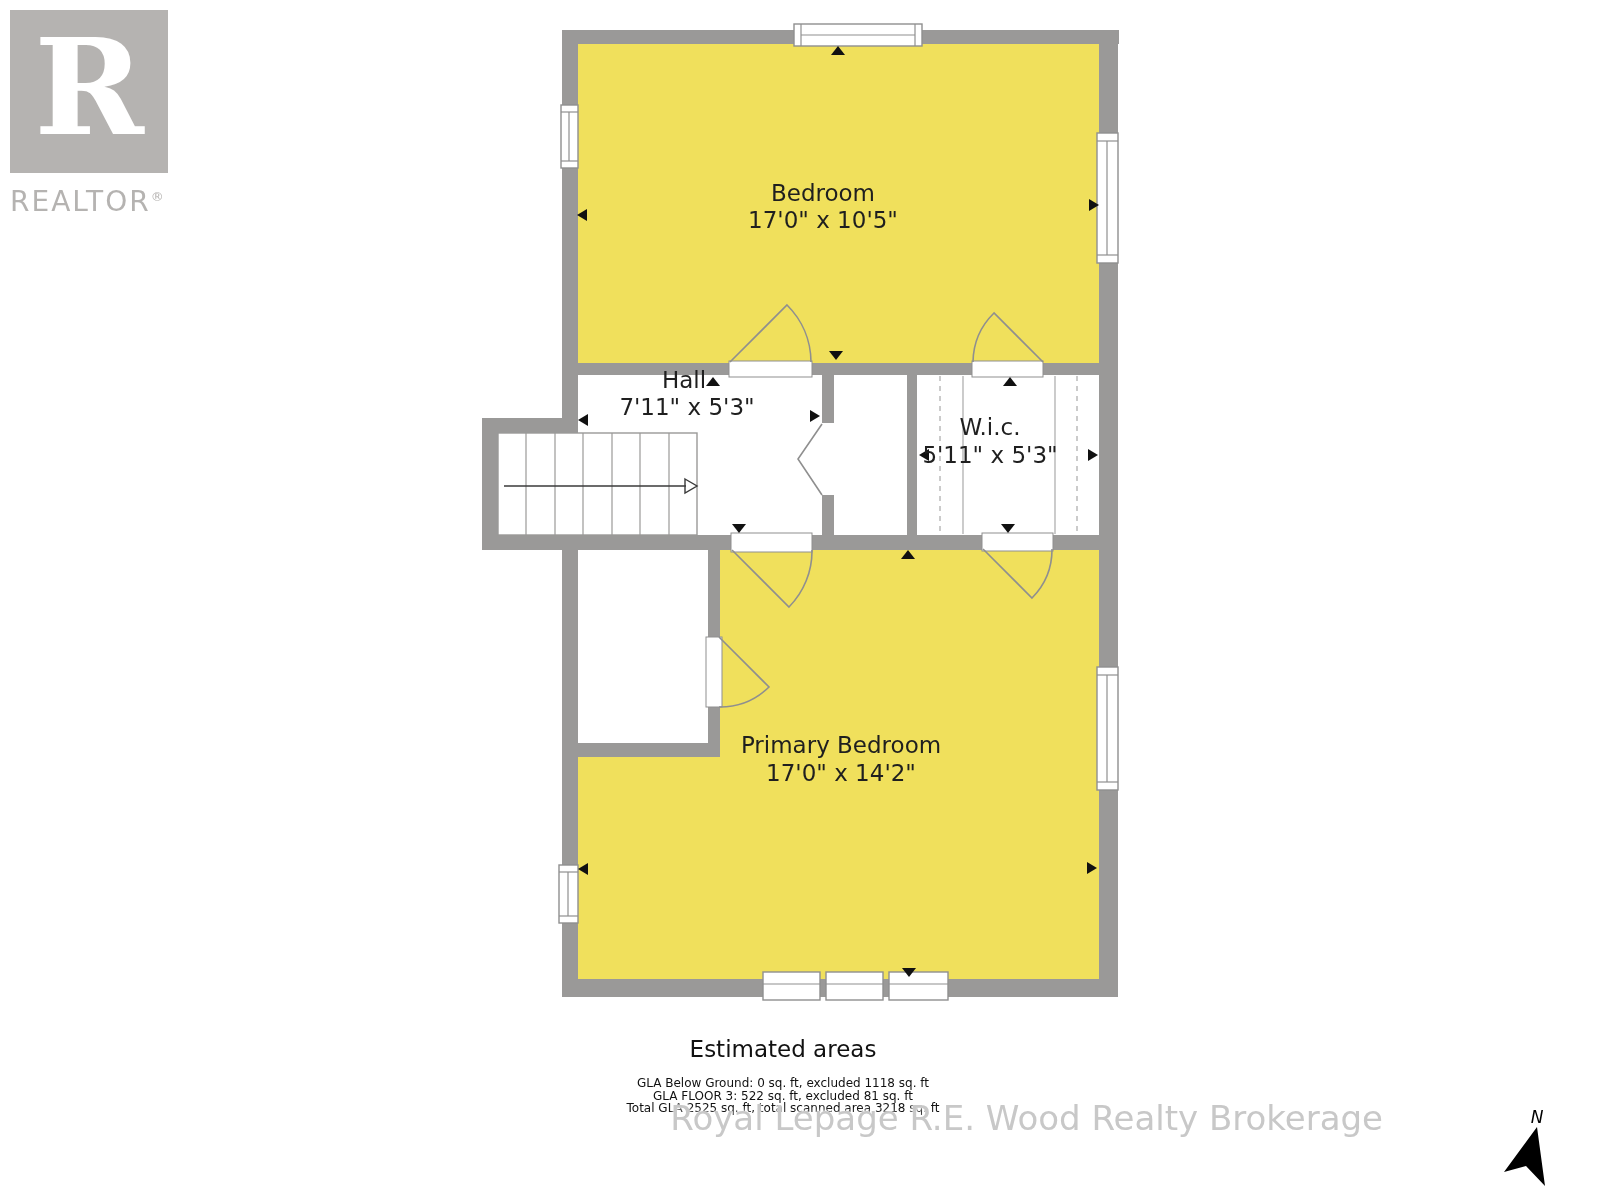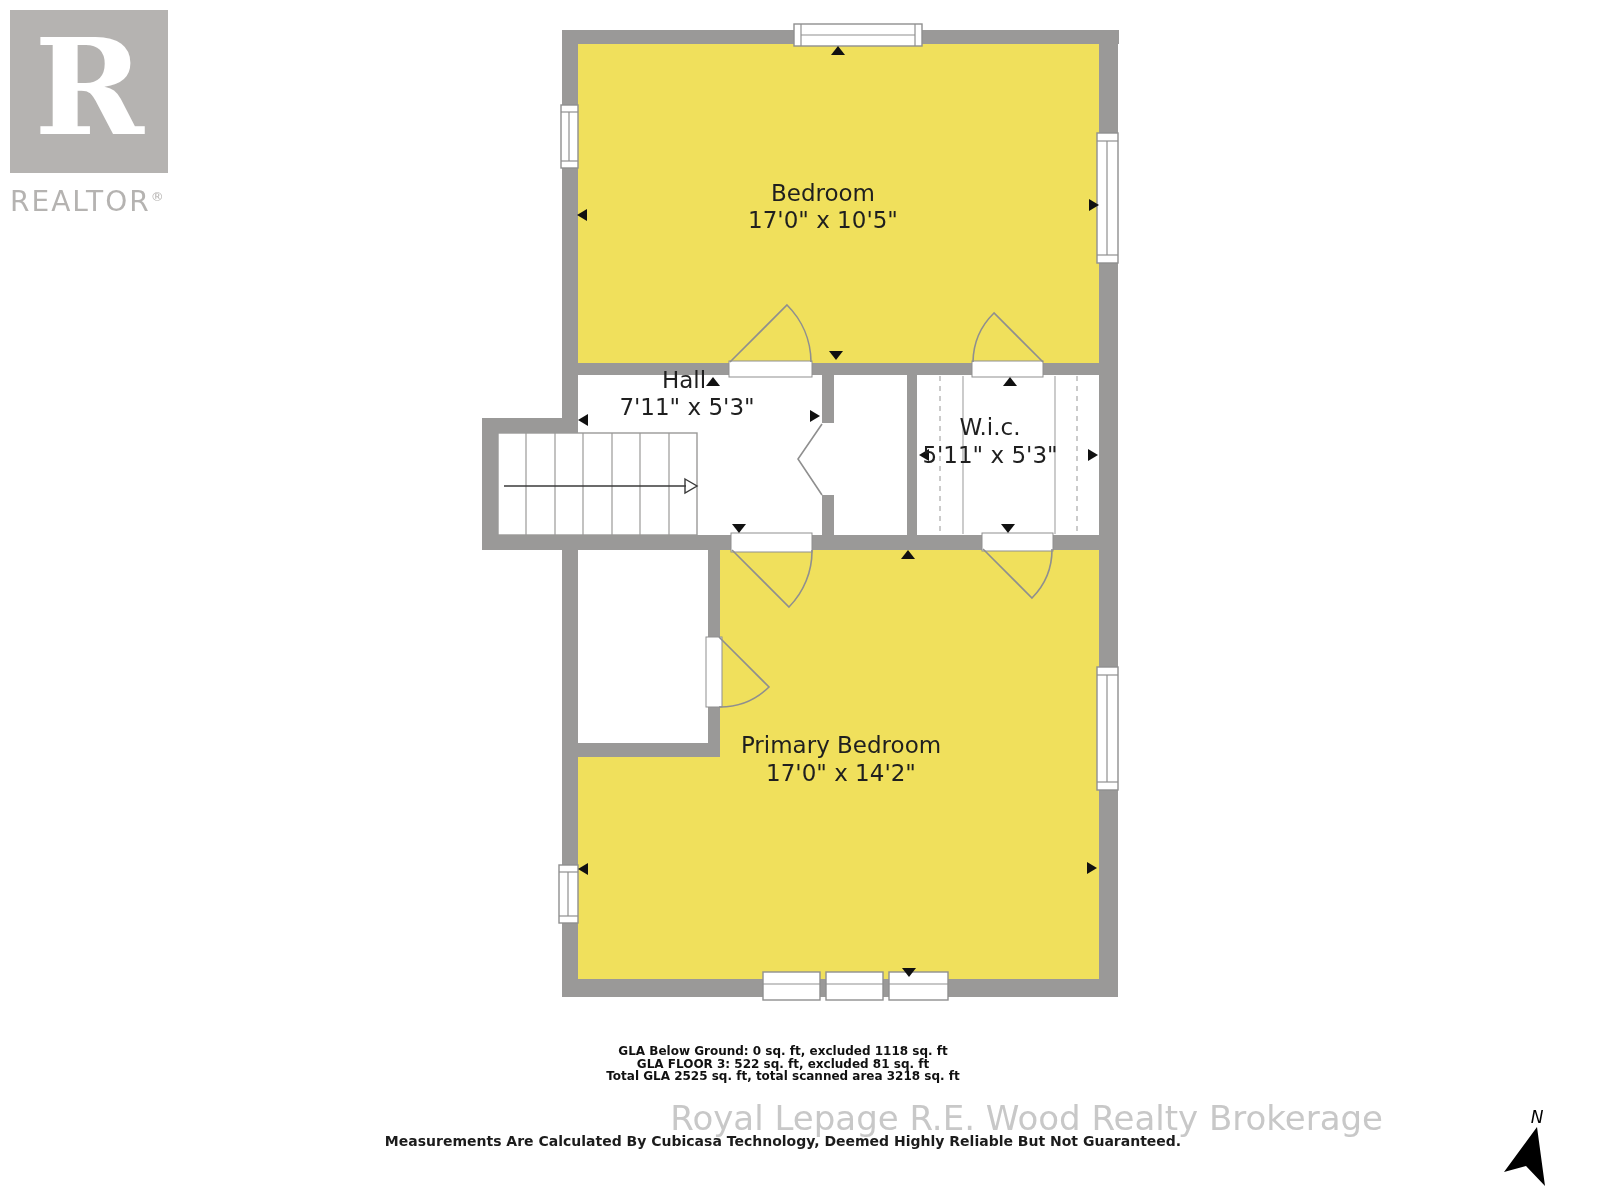--- a/index.html
+++ b/index.html
@@ -26,21 +26,21 @@
   .dash{stroke:#a9a9a9;stroke-width:1.2;stroke-dasharray:5,5;fill:none;}
   .solidline{stroke:#a9a9a9;stroke-width:1.2;fill:none;}
   .marrow{fill:#111111;}
   .rlabel{font-size:23px;fill:#1f1f1f;text-anchor:middle;}
   .north{fill:#000000;}
   .northlabel{font-size:17px;font-style:italic;fill:#000;text-anchor:middle;
               font-family:"DejaVu Sans","Liberation Sans",sans-serif;}
   
   .bottom{position:absolute;left:383px;top:1036px;width:800px;text-align:center;color:#111;}
   .areas-title{font-size:23px;color:#111;}
-  .areas-lines{margin-top:9px;font-size:12px;font-weight:bold;line-height:12.5px;color:#111;}
+  .areas-lines{margin-top:15px;font-size:12px;font-weight:normal;line-height:12.5px;color:#111;}
   .watermark{position:absolute;left:183px;top:1098px;width:1200px;text-align:right;
              font-size:34px;color:#c8c8c8;text-shadow:0 0 5px #ffffff,0 0 2px #ffffff;white-space:nowrap;}
   .disclaimer{position:absolute;left:283px;top:1133px;width:1000px;text-align:center;
               font-size:14px;font-weight:bold;color:#1c1c1c;}
 </style>
 </head>
 <body>
 
 <div id="canvas">
 
@@ -198,23 +198,23 @@
       <text class="rlabel" x="841" y="781">17'0" x 14'2"</text>
     </g>
 
     <g>
       <text class="northlabel" x="1537" y="1123">N</text>
       <path class="north" d="M1537,1127 L1545,1186 L1526,1166 L1504,1172 Z"></path>
     </g>
   </svg>
 
   <div class="bottom">
+    <div class="areas-title">Estimated areas</div>
     <div class="areas-lines">
       <div>GLA Below Ground: 0 sq. ft, excluded 1118 sq. ft</div>
       <div>GLA FLOOR 3: 522 sq. ft, excluded 81 sq. ft</div>
       <div>Total GLA 2525 sq. ft, total scanned area 3218 sq. ft</div>
     </div>
   </div>
 
   <div class="watermark">Royal Lepage R.E. Wood Realty Brokerage</div>
-  <div class="disclaimer">Measurements Are Calculated By Cubicasa Technology, Deemed Highly Reliable But Not Guaranteed.</div>
 
 </div>
 
 </body></html>

